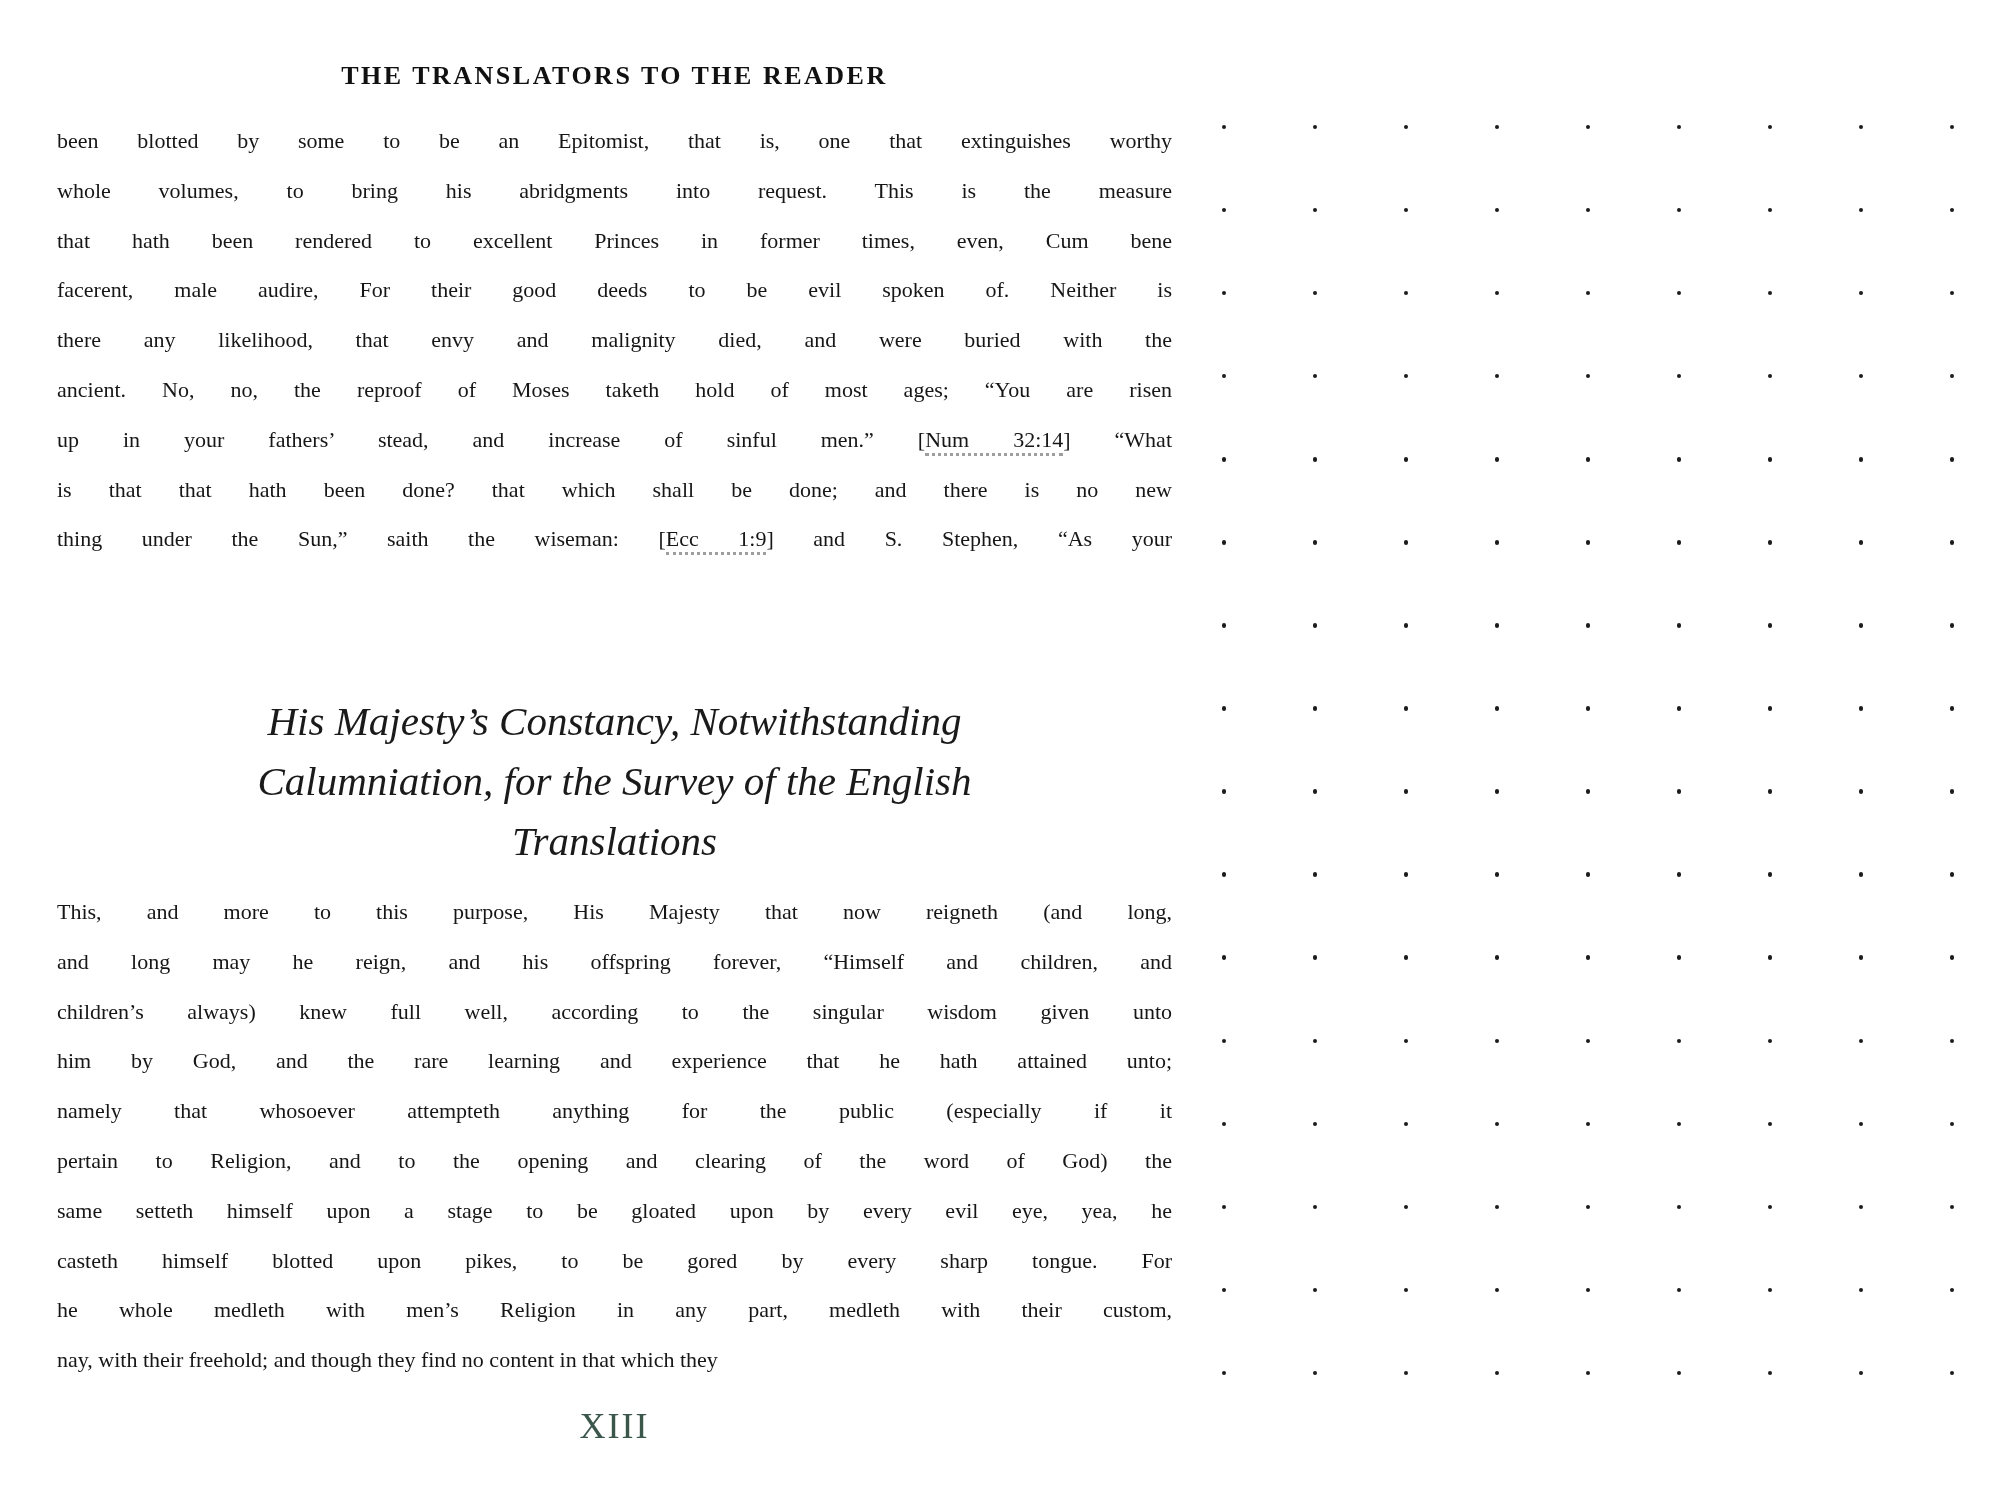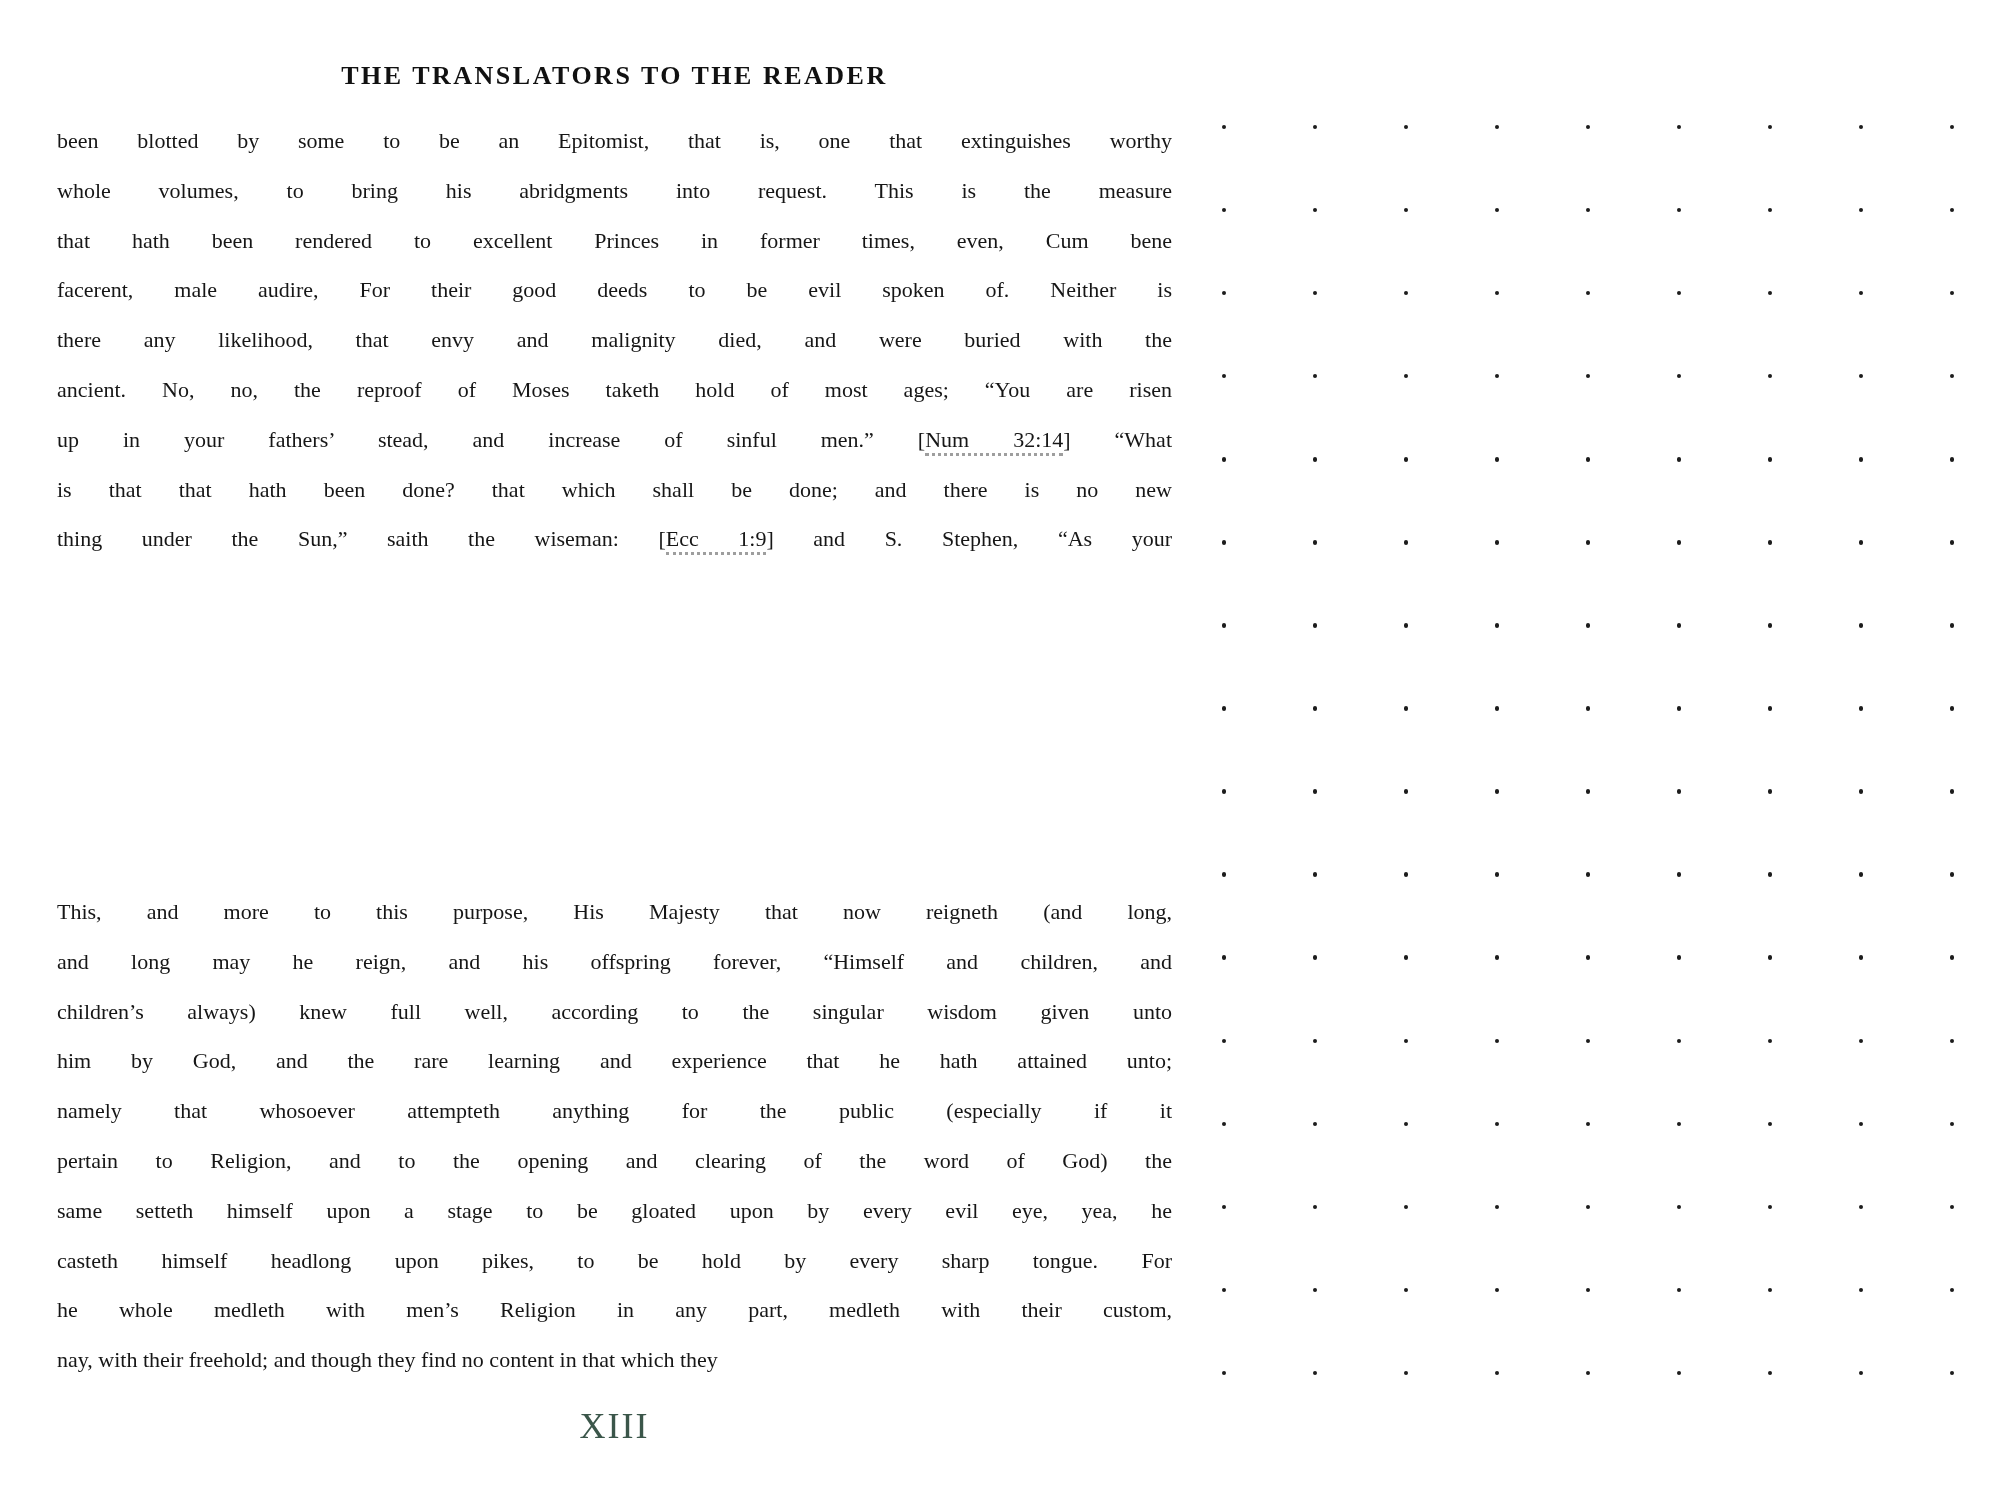--- a/index.html
+++ b/index.html
@@ -240,30 +240,35 @@
         <div class="line">whole volumes, to bring his abridgments into request. This is the measure</div>
         <div class="line">that hath been rendered to excellent Princes in former times, even, Cum bene</div>
         <div class="line">facerent, male audire, For their good deeds to be evil spoken of. Neither is</div>
         <div class="line">there any likelihood, that envy and malignity died, and were buried with the</div>
         <div class="line">ancient. No, no, the reproof of Moses taketh hold of most ages; “You are risen</div>
         <div class="line">up in your fathers’ stead, and increase of sinful men.” [<span class="ref">Num 32:14</span>] “What</div>
         <div class="line">is that that hath been done? that which shall be done; and there is no new</div>
         <div class="line">thing under the Sun,” saith the wiseman: [<span class="ref">Ecc 1:9</span>] and S. Stephen, “As your</div>
       </section>
 
+    <h2 class="section-heading" id="sectionHeading">
+        <div>His Majesty’s Constancy, Notwithstanding</div>
+        <div>Calumniation, for the Survey of the English</div>
+        <div>Translations</div>
+      </h2>
 
     <section class="para" id="para2">
         <div class="line">This, and more to this purpose, His Majesty that now reigneth (and long,</div>
         <div class="line">and long may he reign, and his offspring forever, “Himself and children, and</div>
         <div class="line">children’s always) knew full well, according to the singular wisdom given unto</div>
         <div class="line">him by God, and the rare learning and experience that he hath attained unto;</div>
         <div class="line">namely that whosoever attempteth anything for the public (especially if it</div>
         <div class="line">pertain to Religion, and to the opening and clearing of the word of God) the</div>
         <div class="line">same setteth himself upon a stage to be gloated upon by every evil eye, yea, he</div>
-        <div class="line">casteth himself headlong upon pikes, to be hold by every sharp tongue. For</div>
+        <div class="line">casteth himself blotted upon pikes, to be gored by every sharp tongue. For</div>
         <div class="line">he whole medleth with men’s Religion in any part, medleth with their custom,</div>
         <div class="line last">nay, with their freehold; and though they find no content in that which they</div>
       </section>
 
     <footer class="page-number">XIII</footer>
 
   </div>
 </div>
 
 </body></html>

